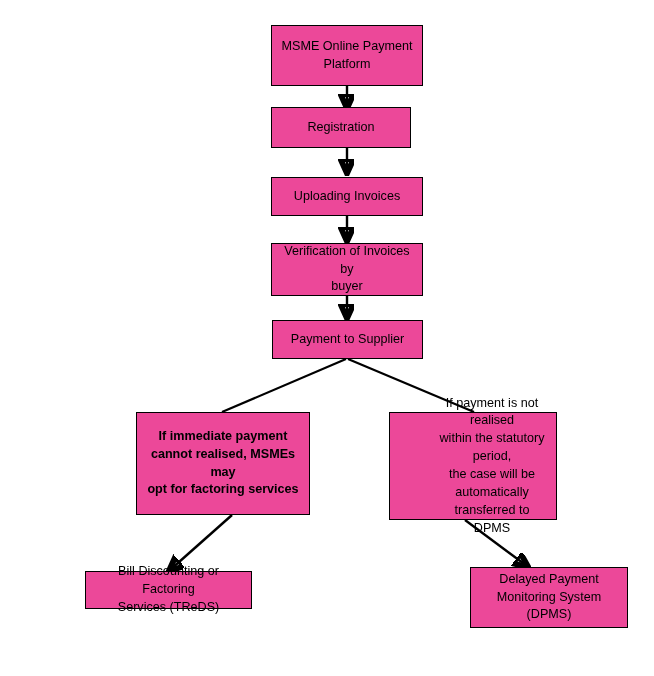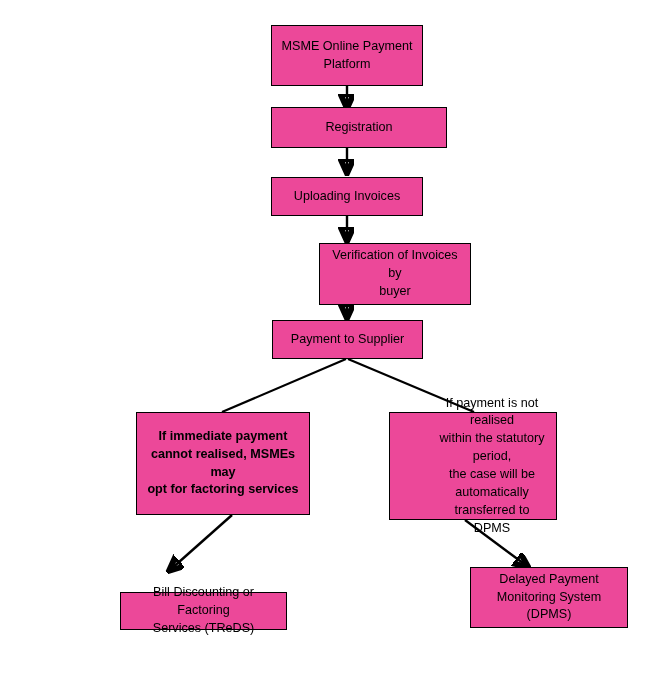--- a/index.html
+++ b/index.html
@@ -82,29 +82,29 @@
     <line x1="232" y1="515" x2="170" y2="570" marker-end="url(#arrowhead)"></line>
 
     <line x1="465" y1="520" x2="527" y2="566" marker-end="url(#arrowhead)"></line>
   </svg>
 
   <div class="node" style="left:271px; top:25px; width:152px; height:61px;">
     <span class="node-label">MSME Online Payment
 Platform</span>
   </div>
 
-  <div class="node" style="left:271px; top:107px; width:176px; height:41px;">
+  <div class="node" style="left:271px; top:107px; width:140px; height:41px;">
     <span class="node-label">Registration</span>
   </div>
 
   <div class="node" style="left:271px; top:177px; width:152px; height:39px;">
     <span class="node-label">Uploading Invoices</span>
   </div>
 
-  <div class="node" style="left:271px; top:243px; width:152px; height:62px;margin-left:48px;">
+  <div class="node" style="left:271px; top:243px; width:152px; height:53px;">
     <span class="node-label">Verification of Invoices by
 buyer</span>
   </div>
 
   <div class="node" style="left:272px; top:320px; width:151px; height:39px;text-align:center;">
     <span class="node-label">Payment to Supplier</span>
   </div>
 
   <div class="node" style="left:136px; top:412px; width:174px; height:103px;font-weight:bold;">
     <span class="node-label">If immediate payment
@@ -113,21 +113,21 @@
   </div>
 
   <div class="node" style="left:389px; top:412px; width:168px; height:108px;padding-left:44px;">
     <span class="node-label">If payment is not realised
 within the statutory period,
 the case will be
 automatically transferred to
 DPMS</span>
   </div>
 
-  <div class="node" style="left:85px; top:592px; width:167px; height:38px;margin-left:35px;">
+  <div class="node" style="left:85px; top:571px; width:167px; height:38px;">
     <span class="node-label">Bill Discounting or Factoring
 Services (TReDS)</span>
   </div>
 
   <div class="node" style="left:470px; top:567px; width:158px; height:61px;">
     <span class="node-label">Delayed Payment
 Monitoring System
 (DPMS)</span>
   </div>
 

